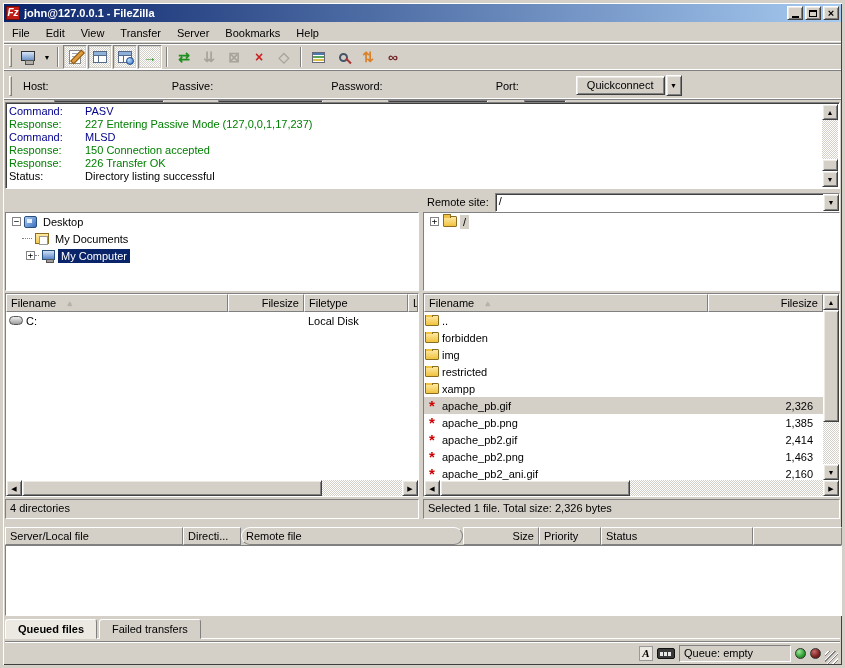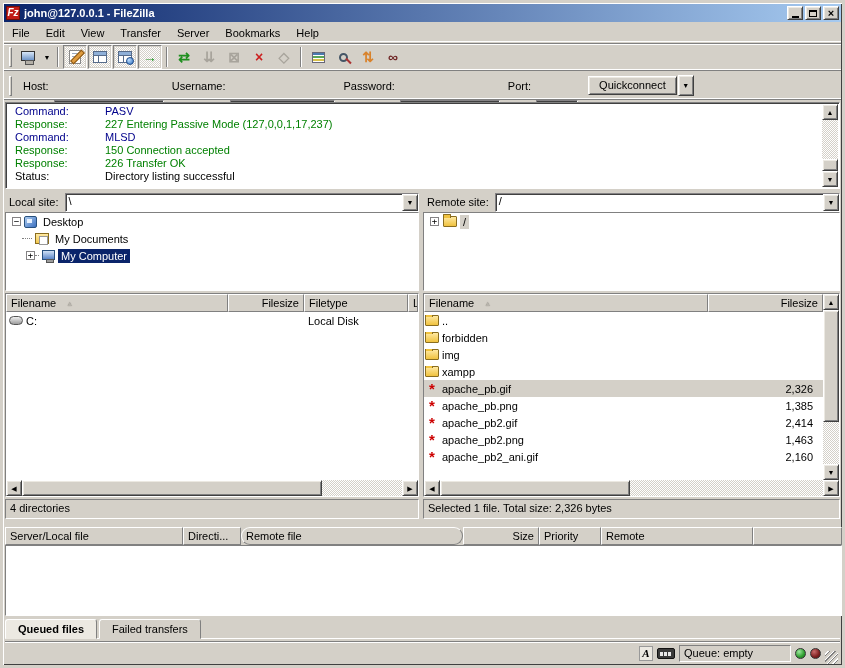--- a/index.html
+++ b/index.html
@@ -75,21 +75,21 @@
   .qc-input { height:19px; border:1px solid; border-color:#848284 #ffffff #ffffff #848284;
     box-shadow: inset 1px 1px 0 #404040; background:#fff; padding:0 3px; font:11px "Liberation Sans",sans-serif; outline:none;margin-top:48px; }
   .qc-host { width:110px; } .qc-user { width:105px; } .qc-pass { width:100px; letter-spacing:1px; } .qc-port { width:42px; }
   .qc-btn { margin-left:10px; padding:2px 10px 3px; font:11px "Liberation Sans",sans-serif; cursor:default; }
   .qc-dd { width:16px; height:21px; display:flex; align-items:center; justify-content:center; font-size:7px; margin-left:1px; }
 
   
   .log { position:absolute; top:99px; left:2px; right:2px; height:87px; }
   .log-rows { position:absolute; inset:1px 17px 1px 1px; background:#fff; padding:1px 0; overflow:hidden; }
   .log-row { display:flex; line-height:13px; }
-  .log-row .lbl { width:98px; padding-left:8px; flex:0 0 auto; }
+  .log-row .lbl { width:78px; padding-left:2px; flex:0 0 auto; }
   .t-command { color:#00008b; } .t-response { color:#008000; } .t-status { color:#000; }
 
   
   .sb-btn { width:16px; height:16px; display:flex; align-items:center; justify-content:center; font-size:7px; line-height:1; color:#000; }
   .vscroll { position:absolute; top:1px; bottom:1px; right:1px; width:16px; display:flex; flex-direction:column; }
   .vtrack { flex:1; position:relative; }
   .vthumb { position:absolute; left:0; right:0; }
   .hscroll { height:16px; display:flex; }
   .htrack { flex:1; position:relative; }
   .hthumb { position:absolute; top:0; bottom:0; }
@@ -256,21 +256,21 @@
         </span>
       <span class="tb-btn">
           <span class="ic ic-glyph c-darkred">∞</span>
         </span>
     </div>
 
     <div class="quickbar">
       <span class="tb-grip"></span>
       <label>Host:</label>
       <input class="qc-input qc-host" value="127.0.0.1" style="">
-      <label>Username:</label>
+      <label>Passive:</label>
       <input class="qc-input qc-user" value="john" style="">
       <label>Password:</label>
       <input class="qc-input qc-pass" value="••••••" style="">
       <label>Port:</label>
       <input class="qc-input qc-port" value="" style="">
       <button class="qc-btn raised">Quickconnect</button>
       <span class="qc-dd raised">▼</span>
     </div>
 
     <div class="log sunken-white">
@@ -302,27 +302,20 @@
       </div>
       <div class="vscroll">
         <span class="sb-btn raised">▲</span>
         <span class="vtrack dither">
             <span class="vthumb raised" style="bottom:0;height:12px;"></span>
           </span>
         <span class="sb-btn raised">▼</span>
       </div>
     </div>
 
-    <div class="sitebar" style="top:189px;left:2px;width:414px;">
-      <span class="sb-label">Local site:</span>
-      <span class="combo">
-        <span class="combo-text">\</span>
-        <span class="combo-dd raised">▼</span>
-      </span>
-    </div>
 
     <div class="sitebar" style="top:189px;left:420px;right:2px;">
       <span class="sb-label">Remote site:</span>
       <span class="combo">
         <span class="combo-text">/</span>
         <span class="combo-dd raised">▼</span>
       </span>
     </div>
 
     <div class="tree sunken-flat" style="top:209px;left:2px;width:414px;height:79px;">
@@ -418,20 +411,27 @@
             <div class="list-row">
                 <span class="cell" style="width:284px;display:flex;align-items:center;">
                   <span class="icon-folder"></span>
                   <span>img</span>
                 </span>
                 <span class="cell num" style="flex:1;padding-right:10px;"></span>
               </div>
             <div class="list-row">
                 <span class="cell" style="width:284px;display:flex;align-items:center;">
                   <span class="icon-folder"></span>
+                  <span>restricted</span>
+                </span>
+                <span class="cell num" style="flex:1;padding-right:10px;"></span>
+              </div>
+            <div class="list-row">
+                <span class="cell" style="width:284px;display:flex;align-items:center;">
+                  <span class="icon-folder"></span>
                   <span>xampp</span>
                 </span>
                 <span class="cell num" style="flex:1;padding-right:10px;"></span>
               </div>
             <div class="list-row sel-inactive">
                 <span class="cell" style="width:284px;display:flex;align-items:center;">
                   <span class="icon-apache">*</span>
                   <span>apache_pb.gif</span>
                 </span>
                 <span class="cell num" style="flex:1;padding-right:10px;">2,326</span>
@@ -495,21 +495,21 @@
         <span class="hcell" style="width:222px;border-radius:9px;">
             <span>Remote file</span>
           </span>
         <span class="hcell num" style="width:76px;">
             <span>Size</span>
           </span>
         <span class="hcell" style="width:62px;">
             <span>Priority</span>
           </span>
         <span class="hcell" style="width:152px;">
-            <span>Remote</span>
+            <span>Status</span>
           </span>
         <span class="hcell" style="flex:1;"></span>
       </div>
       <div class="queue-body"></div>
     </div>
 
     <div class="tabsrow">
       <span class="tab active">Queued files</span>
       <span class="tab">Failed transfers</span>
     </div>

